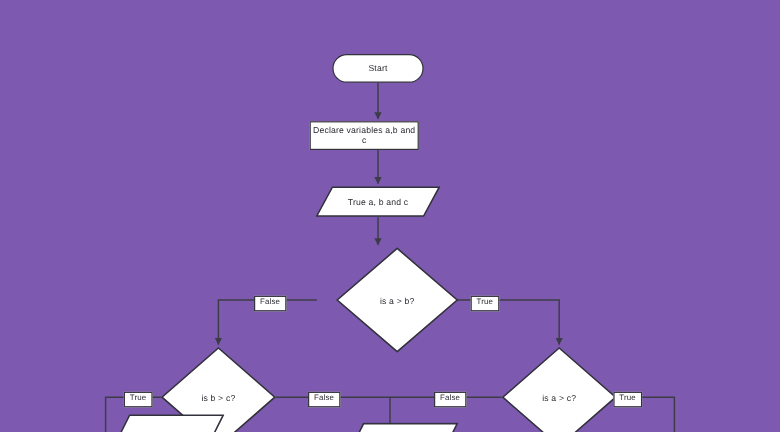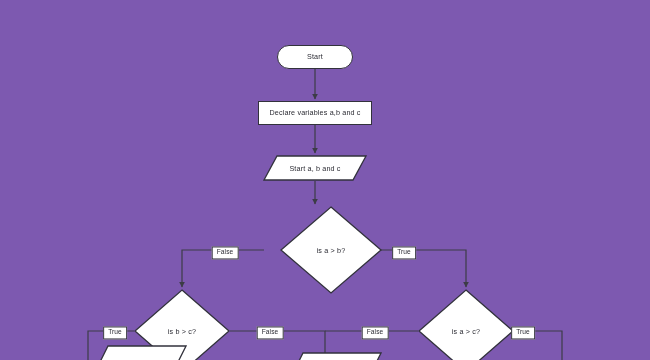--- a/index.html
+++ b/index.html
@@ -134,29 +134,29 @@
       <path d="M 230 331 L 325 331 L 325 375"></path>
       <path d="M 418 331 L 325 331"></path>
       <path d="M 514 331 L 562 331 L 562 372"></path>
     </g>
   </svg>
 
   <div class="node node-terminator" style="left:277px; top:45px; width:76px; height:24px;">
     <span>Start</span>
   </div>
 
-  <div class="node node-process" style="left:258px; top:101px; width:114px; height:24px;">
+  <div class="node node-process" style="left:258px; top:101px; width:91px; height:24px;">
     <span>Declare variables a,b and c</span>
   </div>
 
   <div class="node-io" style="left:263px; top:155px; width:104px; height:26px;">
     <svg class="io-shape" viewBox="0 0 104 26" preserveAspectRatio="none">
       <polygon points="14,1 103,1 90,25 1,25" fill="#ffffff" stroke="#32323c" stroke-width="1.3"></polygon>
     </svg>
-    <div class="io-label">Start a, b and c</div>
+    <div class="io-label">True a, b and c</div>
   </div>
 
   <div class="node-decision" style="left:280px; top:206px; width:102px; height:88px;">
     <svg class="dec-shape" viewBox="0 0 102 88" preserveAspectRatio="none">
       <polygon points="51,1 101,44 51,87 1,44" fill="#ffffff" stroke="#32323c" stroke-width="1.3"></polygon>
     </svg>
     <div class="dec-label">is a &gt; b?</div>
   </div>
 
   <div class="node-decision" style="left:134px; top:289px; width:96px; height:84px;">

